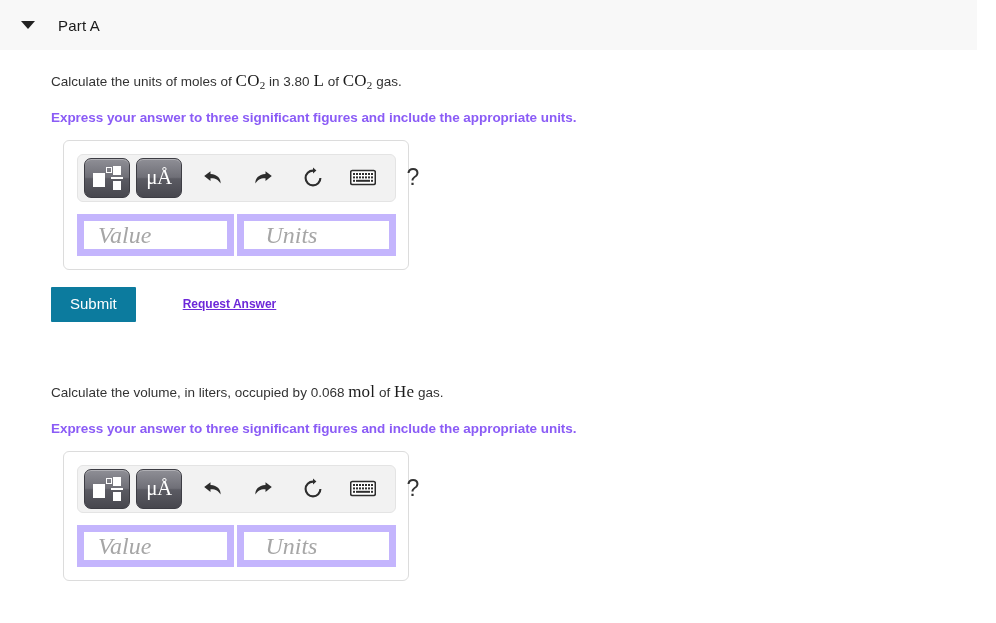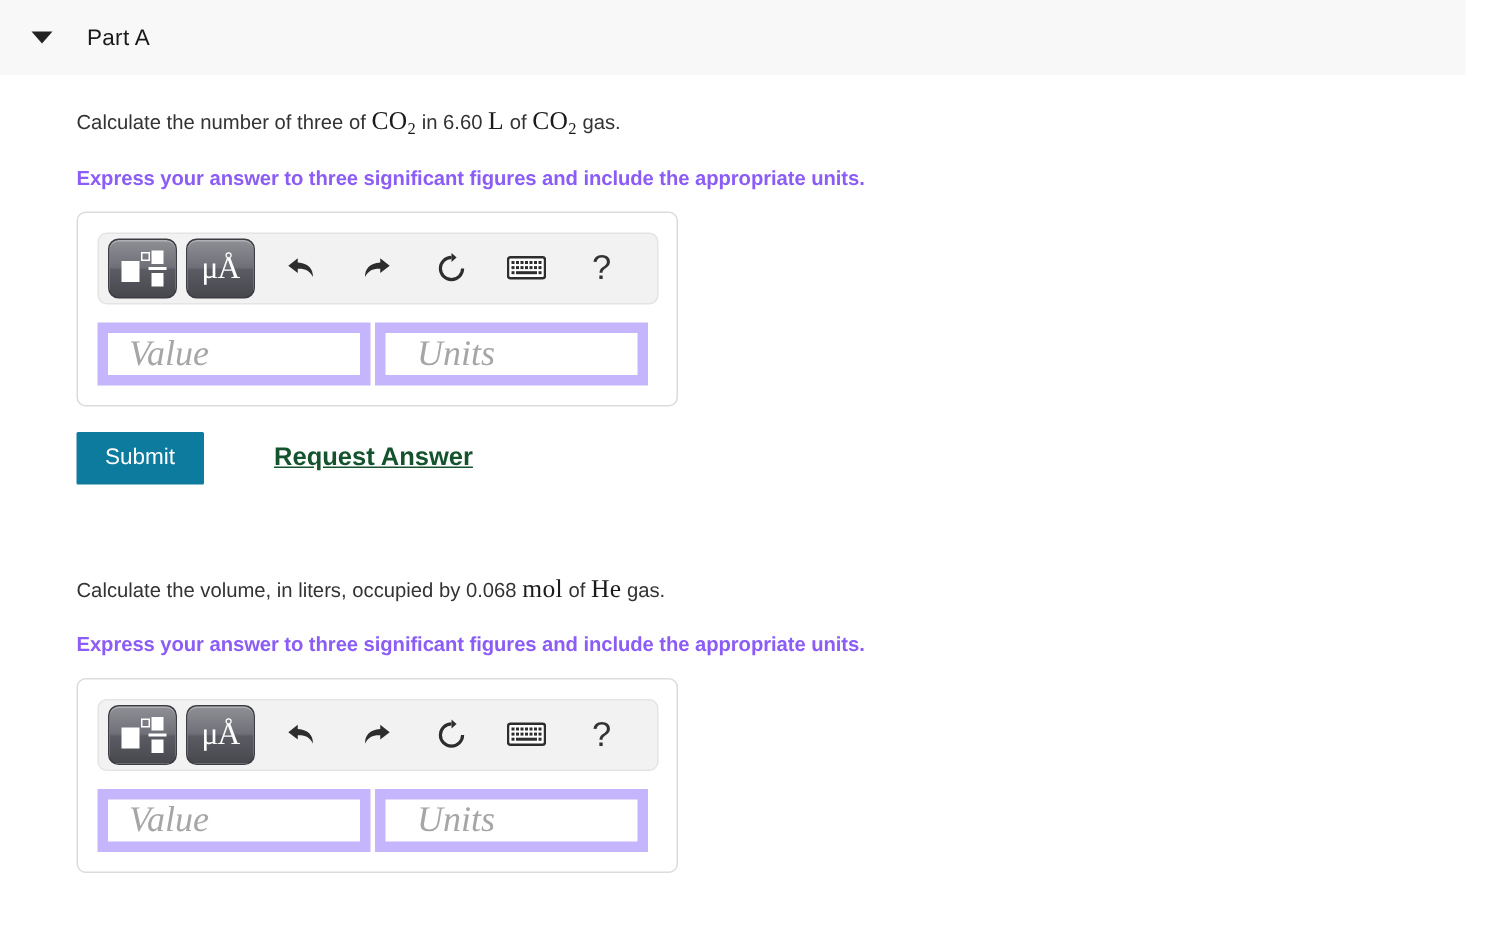--- a/index.html
+++ b/index.html
@@ -84,26 +84,27 @@
     font-weight: bold;
     color: #8b5cf6;
     margin: 0;
     padding-top: 16px;
     letter-spacing: -0.05px;
   }
 
   
   .answer-box {
     margin-top: 15px;
-    width: 401px;
+    width: 346px;
     border: 1px solid #dcdcdc;
     border-radius: 6px;
     background: #ffffff;
     box-sizing: border-box;
     padding: 13px 12px 13px 13px;
+    margin-left: 12px;
   }
 
   .toolbar {
     background: #f2f2f2;
     border: 1px solid #e4e4e4;
     border-radius: 6px;
     height: 48px;
     display: flex;
     align-items: center;
     padding: 0 6px;
@@ -233,43 +234,43 @@
     border: none;
     border-radius: 1px;
     font-family: "Liberation Sans", sans-serif;
     font-size: 15px;
     padding: 9px 19px 10px 19px;
     cursor: pointer;
     line-height: 1.1;
   }
   .req-link {
     margin-left: 47px;
-    color: #14532d;
-    font-size: 17px;
+    color: #6d28d9;
+    font-size: 12px;
     font-weight: bold;
     text-decoration: underline;
     cursor: pointer;
   }
 
   .spacer-gap { height: 39px; }
 </style>
 </head>
 <body>
 
 <div class="page">
 
   <div class="part-header">
     <div class="disclosure">
       <span class="tri"></span>
     </div>
     <div class="part-title">Part A</div>
   </div>
 
   <div class="part-body">
-    <p class="question"><span>Calculate the number of three of </span><span class="mathy"><span>CO</span><sub>2</sub></span><span> in 6.60 </span><span class="mathy">L</span><span> of </span><span class="mathy"><span>CO</span><sub>2</sub></span><span> gas.</span></p>
+    <p class="question"><span>Calculate the units of moles of </span><span class="mathy"><span>CO</span><sub>2</sub></span><span> in 3.80 </span><span class="mathy">L</span><span> of </span><span class="mathy"><span>CO</span><sub>2</sub></span><span> gas.</span></p>
 
     <p class="instruction">Express your answer to three significant figures and include the appropriate units.</p>
 
     <div class="answer-box">
       <div class="toolbar">
 
         <div class="tb-btn">
           <span class="icon-template">
             <span class="sq-big"></span>
             <span class="sq-small"></span>

